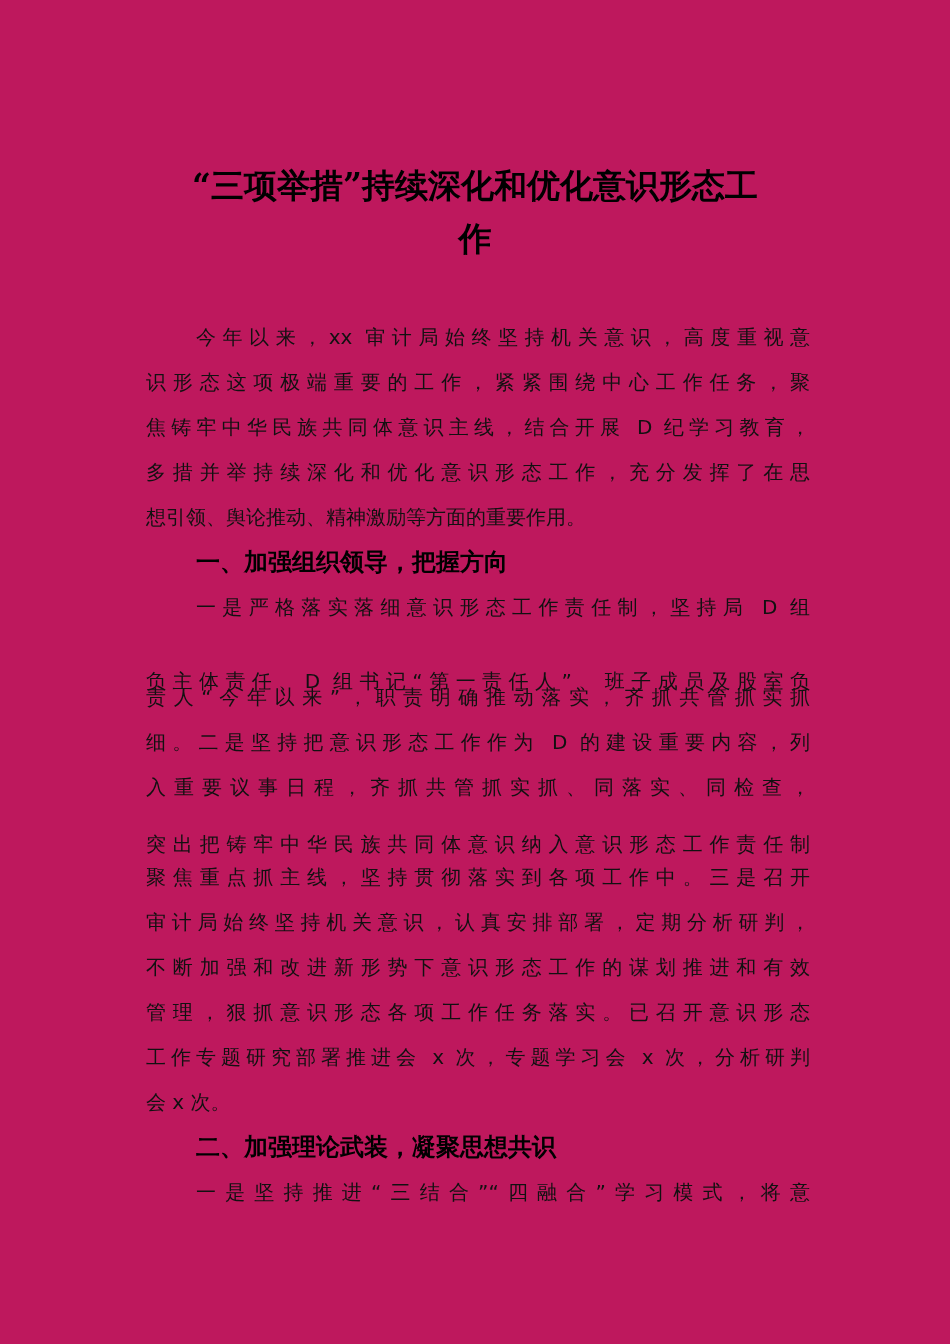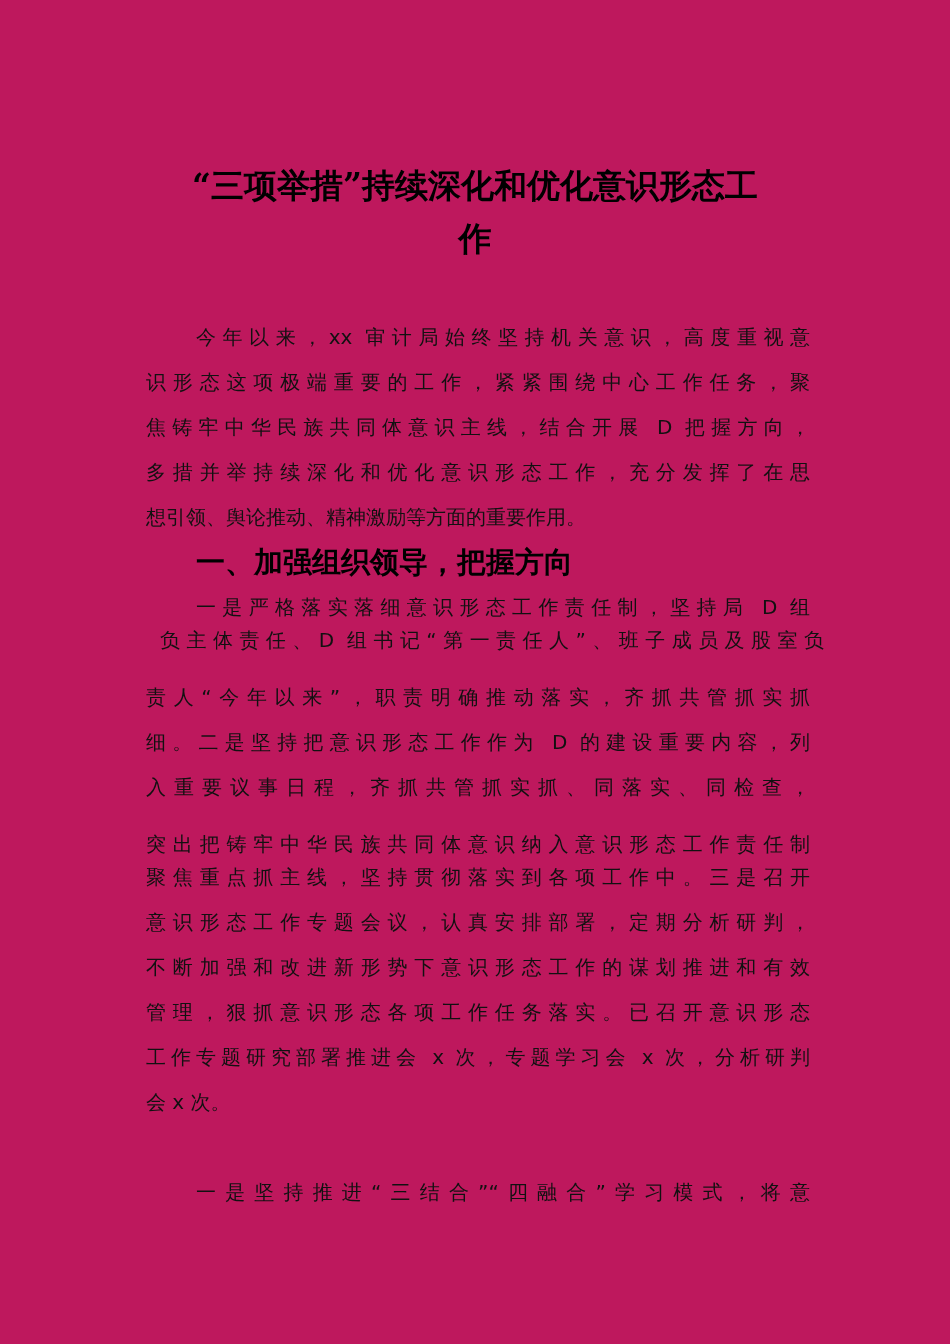--- a/index.html
+++ b/index.html
@@ -47,59 +47,60 @@
       text-align-last: justify;
       font-family: "DejaVu Sans", "Liberation Sans", sans-serif;
       font-weight: normal;
       color: #111111;
     }
     .line.indent { left: 196px; width: 614px; }
     .line.last { text-align-last: left; }
     .heading {
       position: absolute;
       left: 196px;
-      font-size: 29px;
+      font-size: 24px;
       line-height: 30px;
       font-family: "DejaVu Sans", "Liberation Sans", sans-serif;
       font-weight: bold;
       white-space: nowrap;
       color: #000000;
     }
   </style>
 </head>
 <body>
 
 <div class="page">
 
   <div class="title title-line1">“三项举措”持续深化和优化意识形态工</div>
   <div class="title title-line2">作</div>
 
   <div>
     <div class="line indent" style="top:322px;">今年以来，xx 审计局始终坚持机关意识，高度重视意</div>
     <div class="line" style="top:367px;">识形态这项极端重要的工作，紧紧围绕中心工作任务，聚</div>
-    <div class="line" style="top:412px;">焦铸牢中华民族共同体意识主线，结合开展 D 把握方向，</div>
+    <div class="line" style="top:412px;">焦铸牢中华民族共同体意识主线，结合开展 D 纪学习教育，</div>
     <div class="line" style="top:457px;">多措并举持续深化和优化意识形态工作，充分发挥了在思</div>
     <div class="line last" style="top:502px;">想引领、舆论推动、精神激励等方面的重要作用。</div>
   </div>
 
   <div class="heading" style="top:547px;">一、加强组织领导，把握方向</div>
 
   <div>
     <div class="line indent" style="top:592px;">一是严格落实落细意识形态工作责任制，坚持局 D 组</div>
-    <div class="line" style="top:625px;margin-left:14px;">负主体责任、D 组书记“第一责任人”、班子成员及股室负</div>
+    <div class="line" style="top:666px;">负主体责任、D 组书记“第一责任人”、班子成员及股室负</div>
     <div class="line" style="top:682px;">责人“今年以来”，职责明确推动落实，齐抓共管抓实抓</div>
     <div class="line" style="top:727px;">细。二是坚持把意识形态工作作为 D 的建设重要内容，列</div>
     <div class="line" style="top:772px;">入重要议事日程，齐抓共管抓实抓、同落实、同检查，</div>
     <div class="line" style="top:817px;margin-top:12px;">突出把铸牢中华民族共同体意识纳入意识形态工作责任制</div>
     <div class="line" style="top:862px;">聚焦重点抓主线，坚持贯彻落实到各项工作中。三是召开</div>
-    <div class="line" style="top:907px;">意识形态工作专题会议，认真安排部署，定期分析研判，</div>
+    <div class="line" style="top:907px;">审计局始终坚持机关意识，认真安排部署，定期分析研判，</div>
     <div class="line" style="top:952px;">不断加强和改进新形势下意识形态工作的谋划推进和有效</div>
     <div class="line" style="top:997px;">管理，狠抓意识形态各项工作任务落实。已召开意识形态</div>
     <div class="line" style="top:1042px;">工作专题研究部署推进会 x 次，专题学习会 x 次，分析研判</div>
     <div class="line last" style="top:1087px;">会 x 次。</div>
   </div>
 
+  <div class="heading" style="top:1132px;">二、加强理论武装，凝聚思想共识</div>
 
   <div>
     <div class="line indent" style="top:1177px;">一是坚持推进“三结合”“四融合”学习模式，将意</div>
   </div>
 
 </div>
 
 </body></html>

